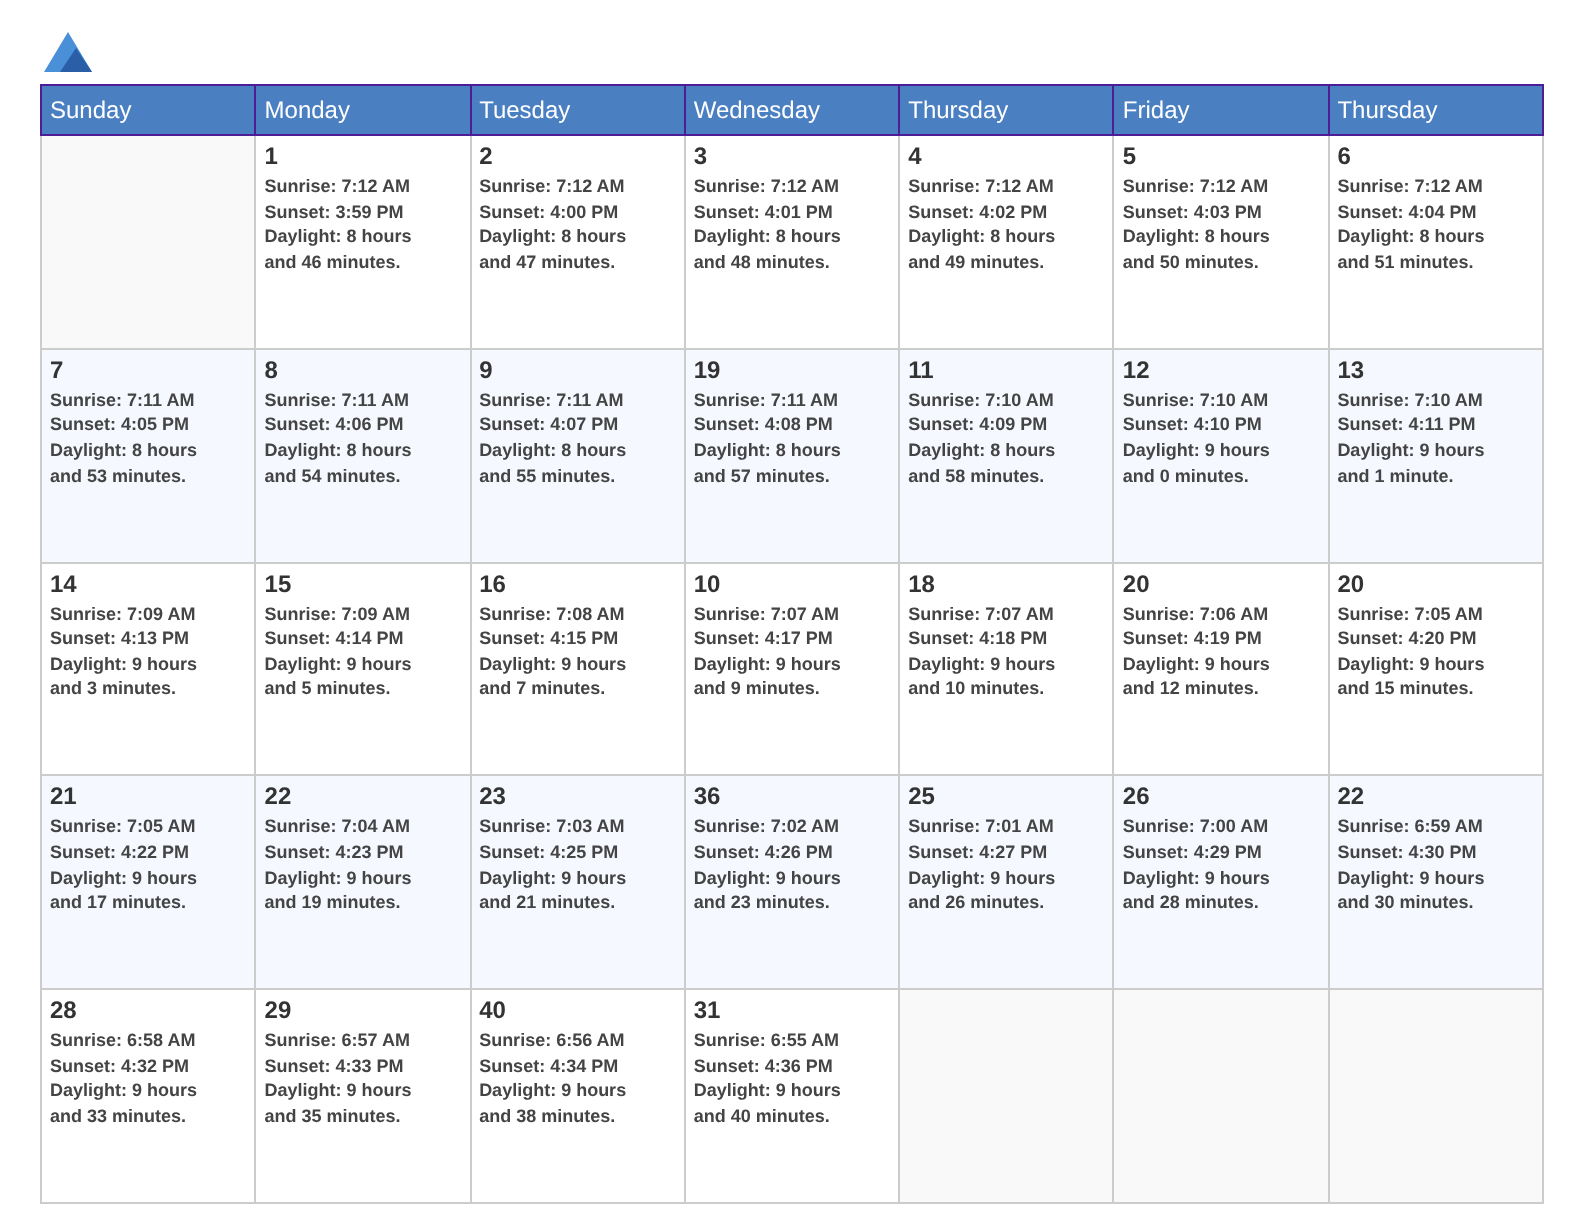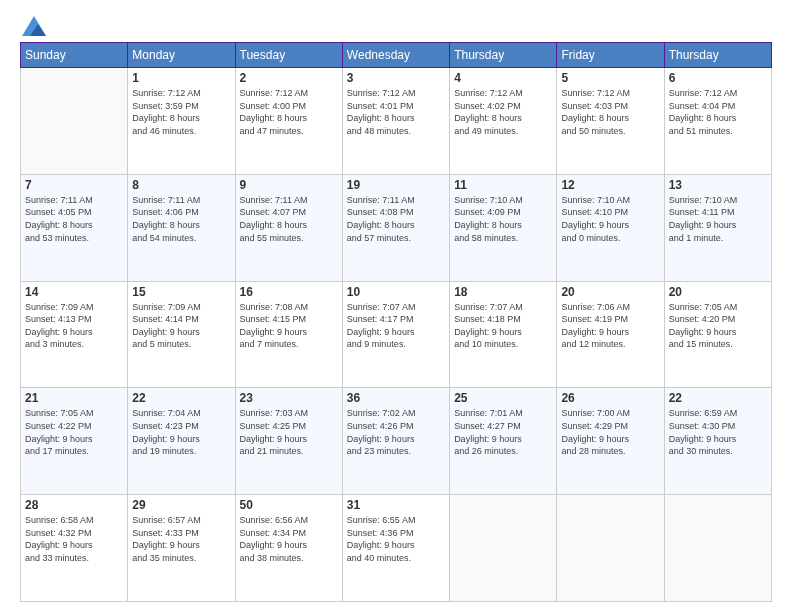--- a/index.html
+++ b/index.html
@@ -86,20 +86,21 @@
     .cell-day {
       font-size: 12px;
       font-weight: bold;
       color: #333;
       margin-bottom: 2px;
     }
     .cell-info {
       font-size: 9px;
       color: #444;
       line-height: 1.4;
+      font-weight: bold;
     }
     .empty-cell {
       background: #f9f9f9 !important;
     }
   </style>
 </head>
 <body>
 
 <div class="page">
   <div class="header">
@@ -254,21 +255,21 @@
         <tr>
           <td>
             <div class="cell-day">28</div>
             <div class="cell-info">Sunrise: 6:58 AM<br>Sunset: 4:32 PM<br>Daylight: 9 hours<br>and 33 minutes.</div>
           </td>
           <td>
             <div class="cell-day">29</div>
             <div class="cell-info">Sunrise: 6:57 AM<br>Sunset: 4:33 PM<br>Daylight: 9 hours<br>and 35 minutes.</div>
           </td>
           <td>
-            <div class="cell-day">50</div>
+            <div class="cell-day">40</div>
             <div class="cell-info">Sunrise: 6:56 AM<br>Sunset: 4:34 PM<br>Daylight: 9 hours<br>and 38 minutes.</div>
           </td>
           <td>
             <div class="cell-day">31</div>
             <div class="cell-info">Sunrise: 6:55 AM<br>Sunset: 4:36 PM<br>Daylight: 9 hours<br>and 40 minutes.</div>
           </td>
           <td class="empty-cell"></td>
           <td class="empty-cell"></td>
           <td class="empty-cell"></td>
         </tr>

